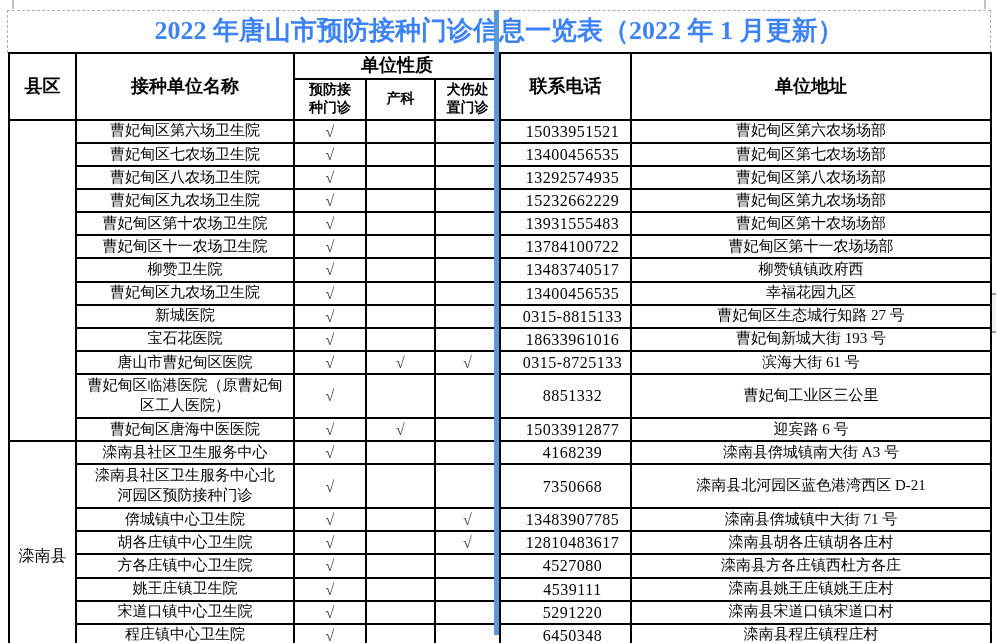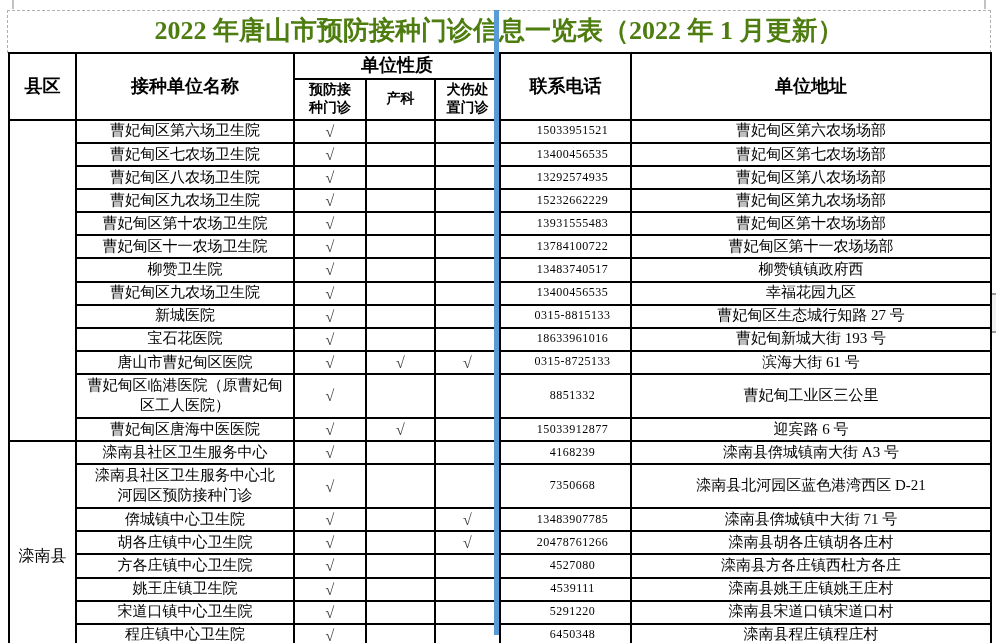--- a/index.html
+++ b/index.html
@@ -20,21 +20,21 @@
   .edge-artifact {
     position: absolute; left: 991px; top: 293px; width: 5px; height: 36px;
     background: #f1f1f1; border-top: 2px solid #9a9a9a; border-bottom: 2px solid #9a9a9a;
   }
   
   .blue-line { position: absolute; left: 494px; top: 10px; width: 5px; height: 625px; z-index: 6; }
 
   .title {
     position: absolute; left: 8px; top: 10px; width: 982px; height: 42px;
     line-height: 42px; text-align: center;
-    font-size: 26px; font-weight: bold; color: #4d7c0f;
+    font-size: 26px; font-weight: bold; color: #3b82f6;
     white-space: nowrap; z-index: 2;
   }
 
   table.grid {
     position: absolute; left: 8px; top: 52px; width: 982px;
     border-collapse: collapse; table-layout: fixed; z-index: 1;
   }
   .grid th, .grid td {
     border: 2px solid #000000;
     text-align: center; vertical-align: middle;
@@ -45,21 +45,21 @@
     overflow: hidden;
   }
   .grid thead th { font-weight: bold; }
   tr.h1 { height: 20px; }
   tr.h1 th { font-size: 18px; }
   tr.h2 { height: 41px; }
   tr.h2 th { font-size: 14px; }
   tbody tr { height: 22px; }
   tbody tr.tall { height: 44px; }
   td.c-prev, td.c-obs, td.c-dog { color: #3f3f3f; font-size: 16px; }
-  td.c-phone { font-size: 12px; letter-spacing: 0.5px; padding-left: 16px; }
+  td.c-phone { font-size: 16px; letter-spacing: 0.5px; padding-left: 16px; }
   td.c-county { font-size: 16px; }
 </style>
 </head>
 <body>
 
 <div class="page">
 
   <div class="dash-top"></div>
   <div class="dash-left"></div>
   <div class="dash-right"></div>
@@ -226,21 +226,21 @@
       <td class="c-obs"></td>
       <td class="c-dog">√</td>
       <td class="c-phone">13483907785</td>
       <td class="c-addr">滦南县倴城镇中大街 71 号</td>
     </tr>
         <tr>
       <td class="c-name">胡各庄镇中心卫生院</td>
       <td class="c-prev">√</td>
       <td class="c-obs"></td>
       <td class="c-dog">√</td>
-      <td class="c-phone">20478761266</td>
+      <td class="c-phone">12810483617</td>
       <td class="c-addr">滦南县胡各庄镇胡各庄村</td>
     </tr>
         <tr>
       <td class="c-name">方各庄镇中心卫生院</td>
       <td class="c-prev">√</td>
       <td class="c-obs"></td>
       <td class="c-dog"></td>
       <td class="c-phone">4527080</td>
       <td class="c-addr">滦南县方各庄镇西杜方各庄</td>
     </tr>

